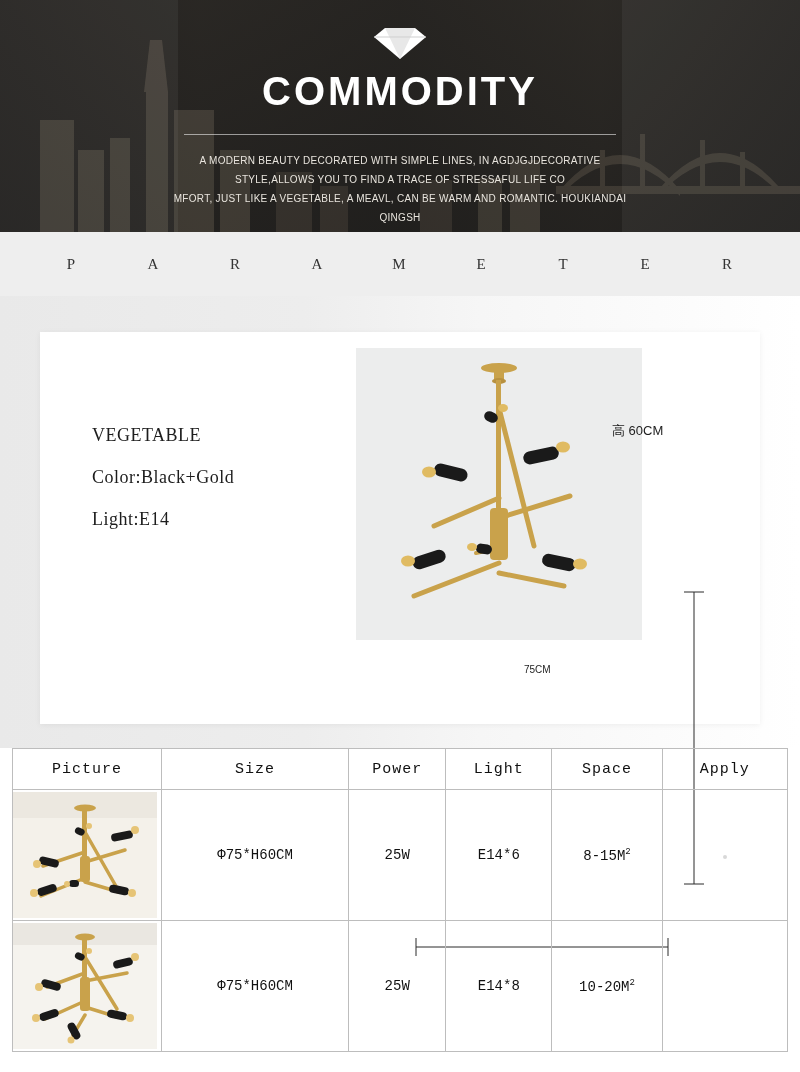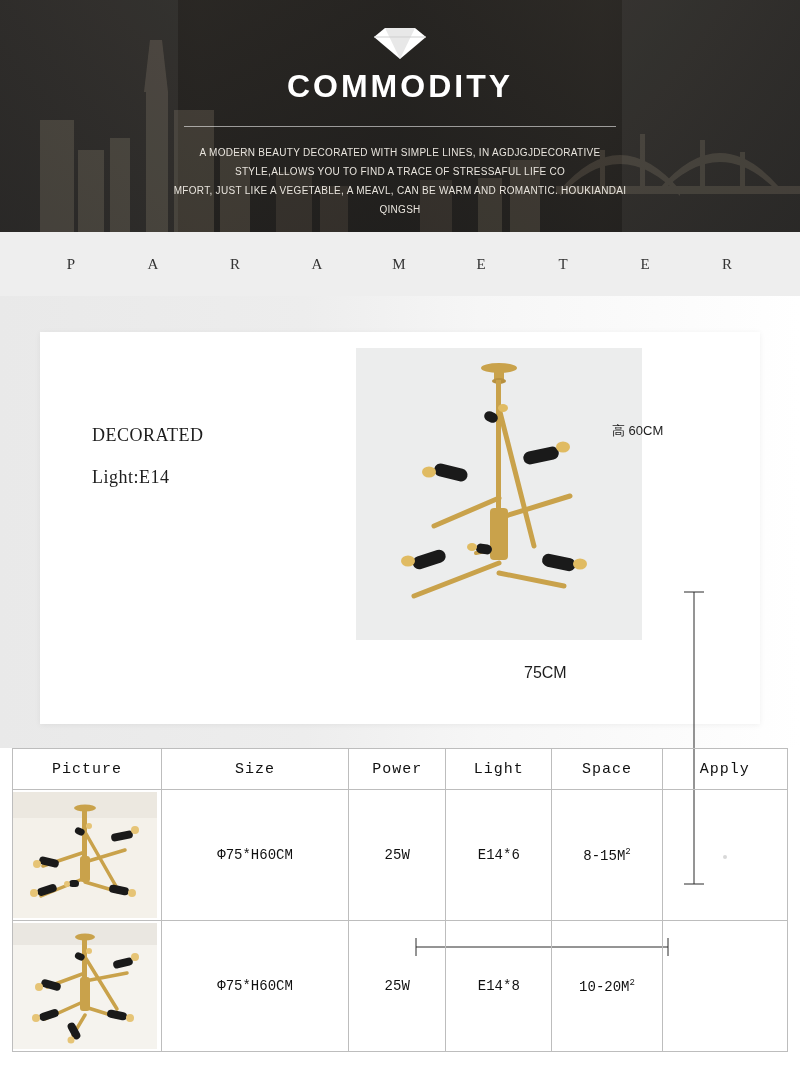--- a/index.html
+++ b/index.html
@@ -61,21 +61,21 @@
     text-align: center;
     padding-top: 26px;
   }
   .diamond-icon {
     display: block;
     margin: 0 auto 10px auto;
   }
   .hero-title {
     font-family: "Liberation Sans", sans-serif;
     font-weight: bold;
-    font-size: 32px;
+    font-size: 40px;
     letter-spacing: 3px;
     color: #ffffff;
     margin: 10px;
     line-height: 1.05;
   }
   .hero-rule {
     width: 432px;
     height: 1px;
     background: rgba(255,255,255,0.55);
     margin: 22px auto 16px auto;
@@ -156,21 +156,21 @@
     top: 422px;
     font-family: "Liberation Sans", sans-serif;
     font-size: 13px;
     color: #1d1d1d;
   }
   .dim-w-label {
     position: absolute;
     left: 524px;
     top: 664px;
     font-family: "Liberation Sans", sans-serif;
-    font-size: 16px;
+    font-size: 10px;
     color: #1d1d1d;
   }
 
   
   .table-wrap {
     position: absolute;
     left: 12px;
     top: 748px;
     width: 776px;
   }
@@ -289,21 +289,22 @@
       <span>T</span>
       <span>E</span>
       <span>R</span>
     </div>
   </div>
 
   <div class="spec">
     <div class="spec-card"></div>
 
     <div class="spec-text">
-      <div>DECORATED</div>
+      <div>VEGETABLE</div>
+      <div>Color:Black+Gold</div>
       <div>Light:E14</div>
     </div>
 
     <div class="drawing-box">
       <svg width="286" height="292" viewBox="0 0 286 292">
 
         <ellipse cx="143" cy="20" rx="18" ry="5" fill="#c9a24b"></ellipse>
         <rect x="138" y="20" width="10" height="12" fill="#c9a24b"></rect>
         <ellipse cx="143" cy="33" rx="7" ry="3" fill="#b8913f"></ellipse>
 

